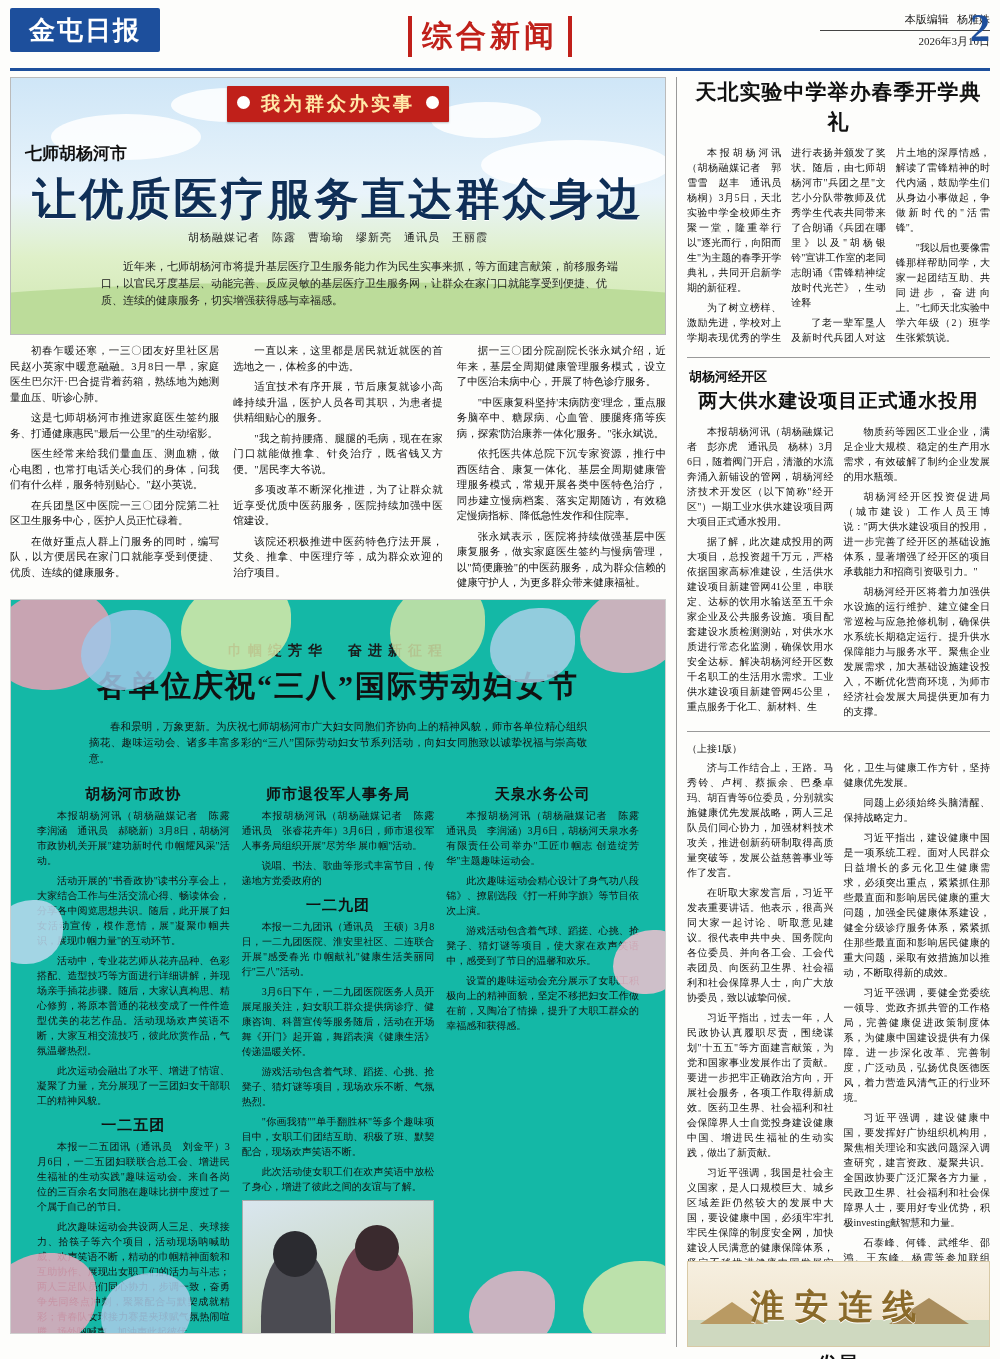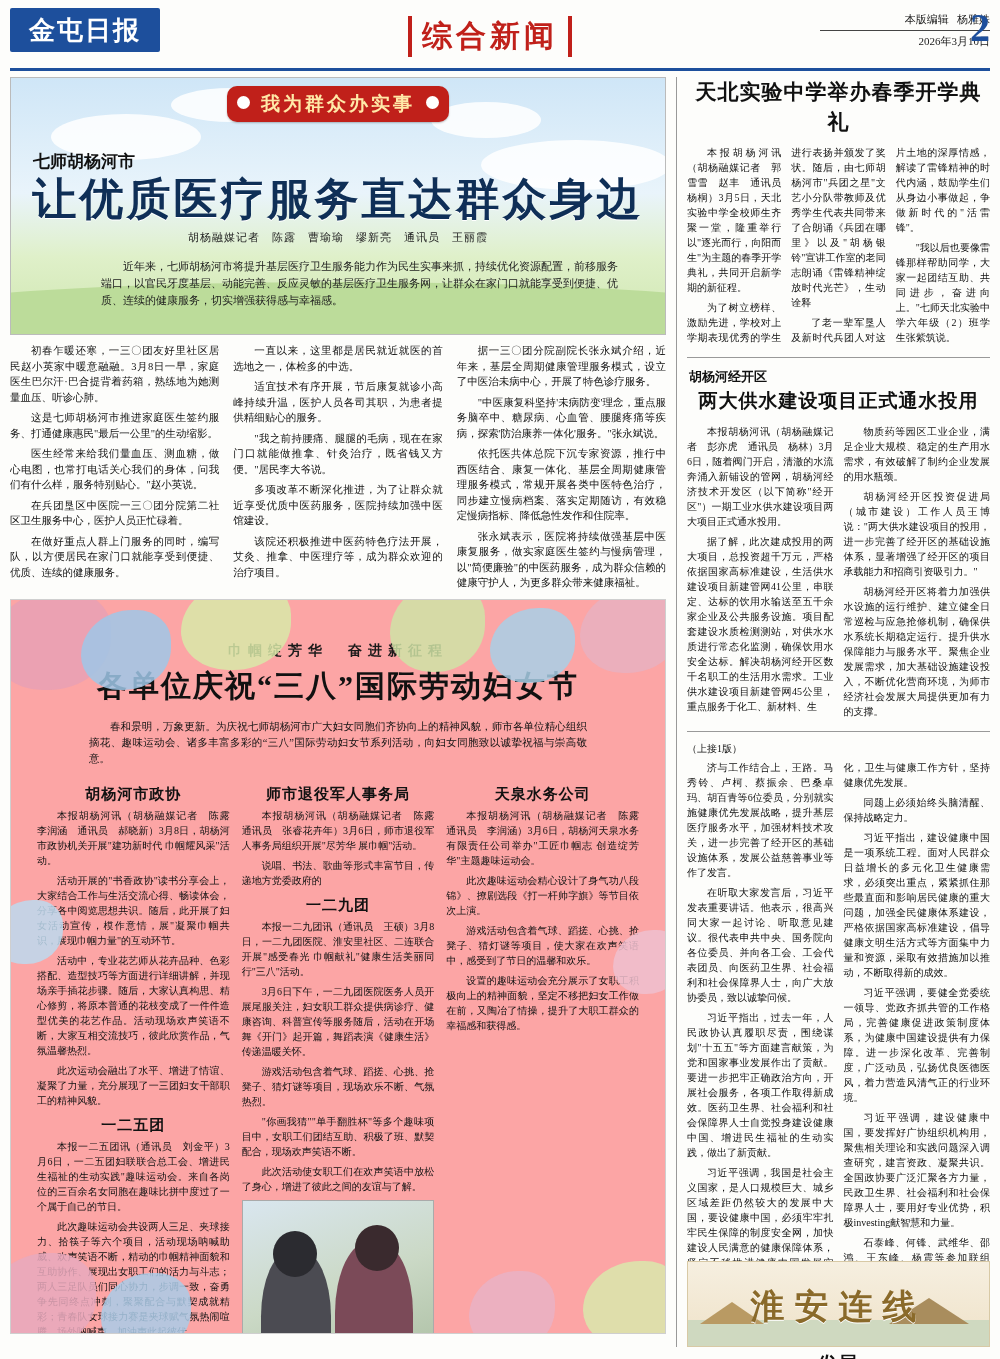--- a/index.html
+++ b/index.html
@@ -44,49 +44,49 @@
   
   .lead {
     position:relative; height:258px; border:1px solid #bbb;
     background:linear-gradient(180deg,#cfe6f7 0%, #e9f4fb 45%, #dff0c9 70%, #cfe6b0 100%);
     overflow:hidden;
   }
   .cloud { position:absolute; border-radius:50%; background:rgba(255,255,255,.85); }
   .banner {
     position:absolute; left:50%; transform:translateX(-50%); top:8px;
     background:#c0201a; color:#ffe9a8; font-size:19px; font-weight:bold; letter-spacing:3px;
-    padding:5px 34px; border-radius:10px; box-shadow:0 1px 2px rgba(0,0,0,.25);
+    padding:5px 34px; border-radius:1px; box-shadow:0 1px 2px rgba(0,0,0,.25);
   }
   .banner:before, .banner:after{
     content:""; position:absolute; top:10px; width:13px; height:13px; background:#fff;
     border-radius:50%;
   }
   .banner:before{ left:10px; } .banner:after{ right:10px; }
-  .lead-kicker { position:absolute; left:14px; top:72px; font-size:17px; font-weight:bold; color:#111;margin-left:8px; }
+  .lead-kicker { position:absolute; left:14px; top:64px; font-size:17px; font-weight:bold; color:#111; }
   .lead-title {
     position:absolute; left:0; right:0; top:92px; text-align:center;
     font-size:44px; font-weight:bold; letter-spacing:3px; color:#0f2f57;
     text-shadow:0 1px 0 #fff;
   }
   .lead-byline { position:absolute; left:0; right:0; top:152px; text-align:center; font-size:11px; color:#222; letter-spacing:1px;}
   .lead-abstract {
     position:absolute; left:90px; right:40px; top:180px; font-size:11px; line-height:17px;
     color:#1b1b1b; text-indent:2em;
   }
   .hill { position:absolute; bottom:-18px; width:140%; left:-20%; height:70px; background:#bcdc9a; border-radius:50% 50% 0 0; }
 
   
   .body3 { column-count:3; column-gap:14px; font-size:10.5px; line-height:15.5px; text-align:justify;
            margin-top:8px; height:248px; overflow:hidden; }
   .body3 p { margin:0 0 5px 0; text-indent:2em; }
 
   
   .feature {
     margin-top:8px; border:1px solid #cfcfcf; position:relative; height:735px;
-    background:#fca5a5; overflow:hidden;
+    background:#14b8a6; overflow:hidden;
   }
   .flr { position:absolute; border-radius:60% 40% 55% 45%; opacity:.85; }
   .feat-kicker { text-align:center; font-size:14px; font-weight:bold; letter-spacing:6px; margin-top:42px; color:#1a1a1a;}
   .feat-title { text-align:center; font-size:30px; font-weight:bold; letter-spacing:2px; margin-top:6px; color:#111;}
   .feat-abstract { margin:12px 78px 0 78px; font-size:10.5px; line-height:16px; text-indent:2em; text-align:justify;}
   .feat-cols { display:flex; gap:12px; padding:10px 26px 0 26px; }
   .fcol { width:33.33%; font-size:10px; line-height:15px; text-align:justify; }
   .sec-h { text-align:center; font-size:15px; font-weight:bold; margin:10px 0 6px 0; letter-spacing:1px;}
   .fcol p { margin:0 0 5px 0; text-indent:2em; }
   .photo {
@@ -151,21 +151,21 @@
       <div class="lead">
         <div class="cloud" style="width:150px;height:46px;left:40px;top:36px;"></div>
         <div class="cloud" style="width:110px;height:36px;left:420px;top:24px;"></div>
         <div class="cloud" style="width:190px;height:50px;left:470px;top:62px;"></div>
         <div class="cloud" style="width:120px;height:34px;left:160px;top:10px;"></div>
         <div class="hill"></div>
         <div class="banner">我为群众办实事</div>
         <div class="lead-kicker">七师胡杨河市</div>
         <div class="lead-title">让优质医疗服务直达群众身边</div>
         <div class="lead-byline">胡杨融媒记者　陈露　曹瑜瑜　缪新亮　通讯员　王丽霞</div>
-        <div class="lead-abstract">近年来，七师胡杨河市将提升基层医疗卫生服务能力作为民生实事来抓，持续优化资源配置，前移服务端口，以官民牙度基层、动能完善、反应灵敏的基层医疗卫生服务网，让群众在家门口就能享受到便捷、优质、连续的健康服务，切实增强获得感与幸福感。</div>
+        <div class="lead-abstract">近年来，七师胡杨河市将提升基层医疗卫生服务能力作为民生实事来抓，等方面建言献策，前移服务端口，以官民牙度基层、动能完善、反应灵敏的基层医疗卫生服务网，让群众在家门口就能享受到便捷、优质、连续的健康服务，切实增强获得感与幸福感。</div>
       </div>
 
       <div class="body3" id="lead-body">
           <p>初春乍暖还寒，一三〇团友好里社区居民赵小英家中暖意融融。3月8日一早，家庭医生巴尔汗·巴合提背着药箱，熟练地为她测量血压、听诊心肺。</p>
           <p>这是七师胡杨河市推进家庭医生签约服务、打通健康惠民"最后一公里"的生动缩影。</p>
           <p>医生经常来给我们量血压、测血糖，做心电图，也常打电话关心我们的身体，问我们有什么样，服务特别贴心。"赵小英说。</p>
           <p>在兵团垦区中医院一三〇团分院第二社区卫生服务中心，医护人员正忙碌着。</p>
           <p>在做好重点人群上门服务的同时，编写队，以方便居民在家门口就能享受到便捷、优质、连续的健康服务。</p>
           <p>一直以来，这里都是居民就近就医的首选地之一，体检多的中选。</p>
           <p>适宜技术有序开展，节后康复就诊小高峰持续升温，医护人员各司其职，为患者提供精细贴心的服务。</p>
@@ -255,26 +255,26 @@
           <p>据了解，此次建成投用的两大项目，总投资超千万元，严格依据国家高标准建设，生活供水建设项目新建管网41公里，串联定、达标的饮用水输送至五千余家企业及公共服务设施。项目配套建设水质检测测站，对供水水质进行常态化监测，确保饮用水安全达标。解决胡杨河经开区数千名职工的生活用水需求。工业供水建设项目新建管网45公里，重点服务于化工、新材料、生</p>
           <p>物质药等园区工业企业，满足企业大规模、稳定的生产用水需求，有效破解了制约企业发展的用水瓶颈。</p>
           <p>胡杨河经开区投资促进局（城市建设）工作人员王博说："两大供水建设项目的投用，进一步完善了经开区的基础设施体系，显著增强了经开区的项目承载能力和招商引资吸引力。"</p>
           <p>胡杨河经开区将着力加强供水设施的运行维护、建立健全日常巡检与应急抢修机制，确保供水系统长期稳定运行。提升供水保障能力与服务水平。聚焦企业发展需求，加大基础设施建设投入，不断优化营商环境，为师市经济社会发展大局提供更加有力的支撑。</p>
         </div>
 
       <div class="hr"></div>
 
       <div class="cont-note">（上接1版）</div>
       <div class="r-body2" id="rcont">
-          <p>济与工作结合上，王路。马秀铃、卢柯、蔡振余、巴桑卓玛、胡百青等6位委员，分别就实施健康优先发展战略，提升基层医疗服务水平，加强材料技术攻关，进一步完善了经开区的基础设施体系，发展公益慈善事业等作了发言。</p>
+          <p>济与工作结合上，王路。马秀铃、卢柯、蔡振余、巴桑卓玛、胡百青等6位委员，分别就实施健康优先发展战略，两人三足队员们同心协力，加强材料技术攻关，推进创新药研制取得高质量突破等，发展公益慈善事业等作了发言。</p>
           <p>在听取大家发言后，习近平发表重要讲话。他表示，很高兴同大家一起讨论、听取意见建议。很代表申共中央、国务院向各位委员、并向各工会、工会代表团员、向医药卫生界、社会福利和社会保障界人士，向广大放协委员，致以诚挚问候。</p>
           <p>习近平指出，过去一年，人民政协认真履职尽责，围绕谋划"十五五"等方面建言献策，为党和国家事业发展作出了贡献。要进一步把牢正确政治方向，开展社会服务，各项工作取得新成效。医药卫生界、社会福利和社会保障界人士自觉投身建设健康中国、增进民生福祉的生动实践，做出了新贡献。</p>
           <p>习近平强调，我国是社会主义国家，是人口规模巨大、城乡区域差距仍然较大的发展中大国，要设健康中国，必须牢牢扎牢民生保障的制度安全网，加快建设人民满意的健康保障体系，坚定不移推进健康中国发展实化，卫生与健康工作方针，坚持健康优先发展。</p>
           <p>同题上必须始终头脑清醒、保持战略定力。</p>
-          <p>习近平指出，建设健康中国是一项系统工程。面对人民群众日益增长的多元化卫生健康需求，必须突出重点，紧紧抓住那些最直面和影响居民健康的重大问题，加强全民健康体系建设，严格依据国家高标准建设，倡导健康文明生活方式等方面集中力量和资源，采取有效措施加以推动，不断取得新的成效。</p>
+          <p>习近平指出，建设健康中国是一项系统工程。面对人民群众日益增长的多元化卫生健康需求，必须突出重点，紧紧抓住那些最直面和影响居民健康的重大问题，加强全民健康体系建设，健全分级诊疗服务体系，紧紧抓住那些最直面和影响居民健康的重大问题，采取有效措施加以推动，不断取得新的成效。</p>
           <p>习近平强调，要健全党委统一领导、党政齐抓共管的工作格局，完善健康促进政策制度体系，为健康中国建设提供有力保障。进一步深化改革、完善制度，广泛动员，弘扬优良医德医风，着力营造风清气正的行业环境。</p>
           <p>习近平强调，建设健康中国，要发挥好广协组织机构用，聚焦相关理论和实践问题深入调查研究，建言资政、凝聚共识。全国政协要广泛汇聚各方力量，民政卫生界、社会福利和社会保障界人士，要用好专业优势，积极investing献智慧和力量。</p>
           <p>石泰峰、何锋、武维华、邵鸿、王东峰、杨震等参加联组会。</p>
         </div>
 
       <div class="hr"></div>
 
       <div class="r-kicker">淮安市</div>
       <div class="r-title small">夯实科技创新根基　推动新兴产业发展</div>
 

